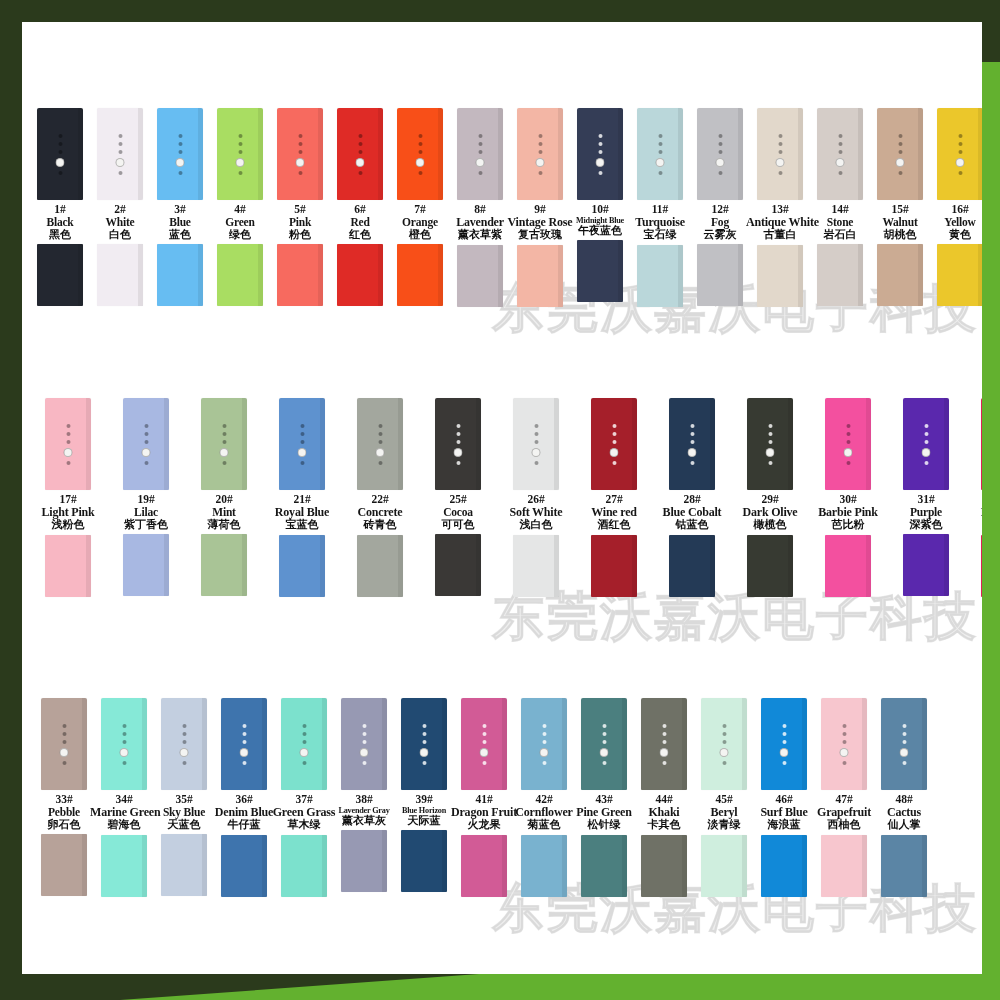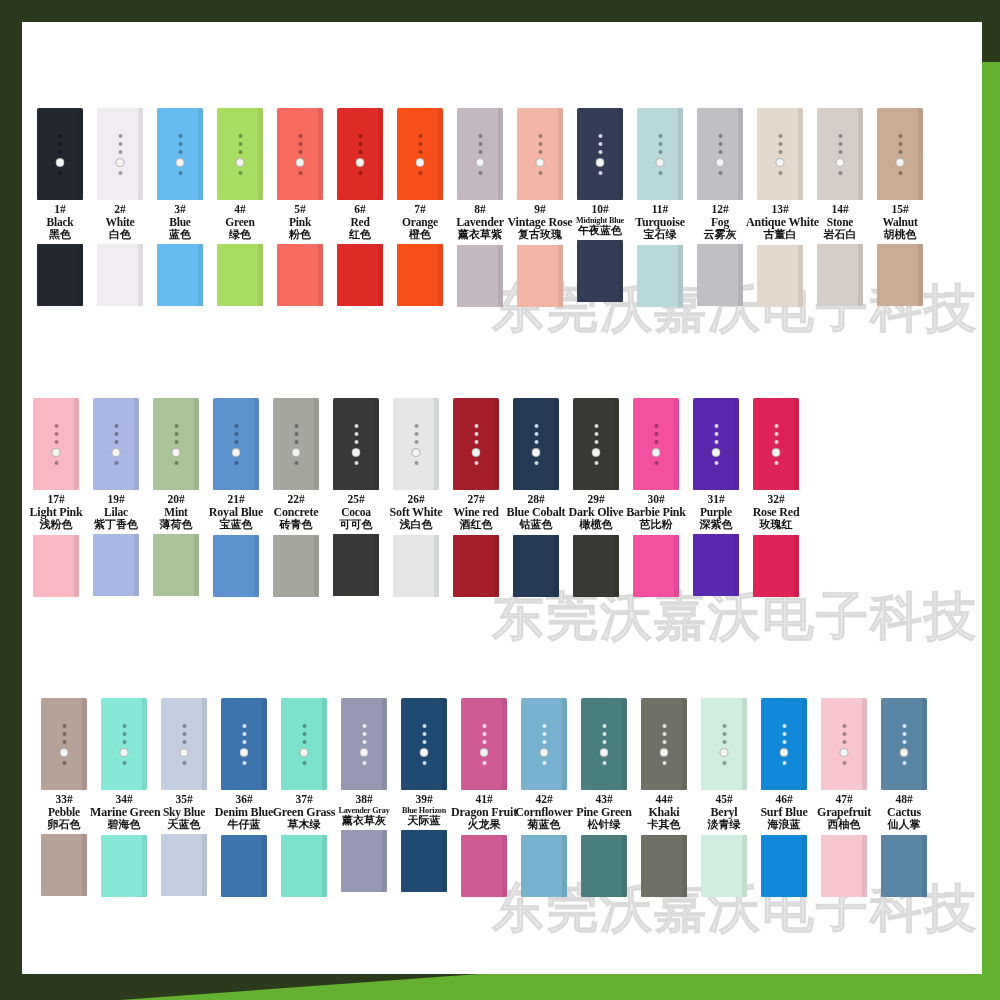--- a/index.html
+++ b/index.html
@@ -435,22 +435,39 @@
               <div class="hole"></div>
             </div>
           </div>
           <div class="labels">
             <div class="lbl-num">15#</div>
             <div class="lbl-en sz-n">Walnut</div>
             <div class="lbl-cn">胡桃色</div>
           </div>
           <div class="strap-bottom" style="background: rgb(203, 171, 147);"></div>
         </div>
+        <div class="swatch-cell">
+          <div class="strap-top" style="background: rgb(235, 199, 43);">
+            <div class="holes">
+              <div class="hole"></div>
+              <div class="hole"></div>
+              <div class="hole"></div>
+              <div class="pin"></div>
+              <div class="hole"></div>
+            </div>
+          </div>
+          <div class="labels">
+            <div class="lbl-num">16#</div>
+            <div class="lbl-en sz-n">Yellow</div>
+            <div class="lbl-cn">黄色</div>
+          </div>
+          <div class="strap-bottom" style="background: rgb(235, 199, 43);"></div>
+        </div>
       </div>
-    <div class="row" id="row-2" style="padding-left: 4px;">
+    <div class="row" id="row-2" style="padding-left: 16px; gap: 18px;">
         <div class="swatch-cell">
           <div class="strap-top" style="background: rgb(248, 183, 195);">
             <div class="holes">
               <div class="hole"></div>
               <div class="hole"></div>
               <div class="hole"></div>
               <div class="pin"></div>
               <div class="hole"></div>
             </div>
           </div>

